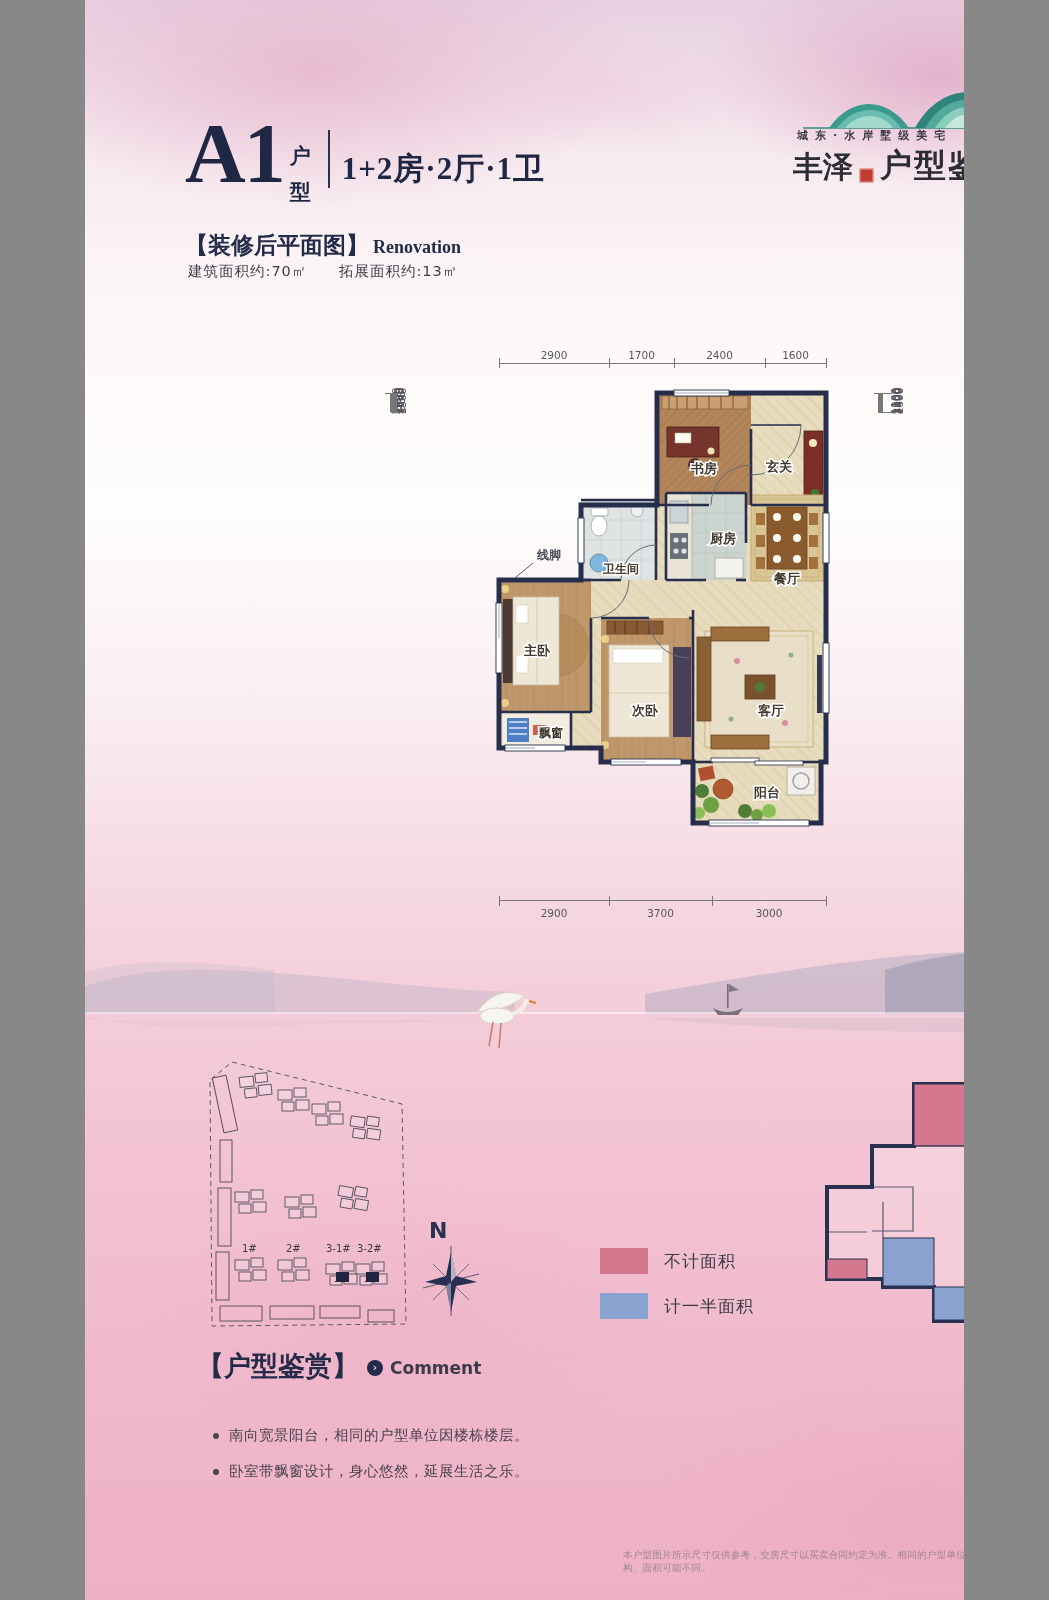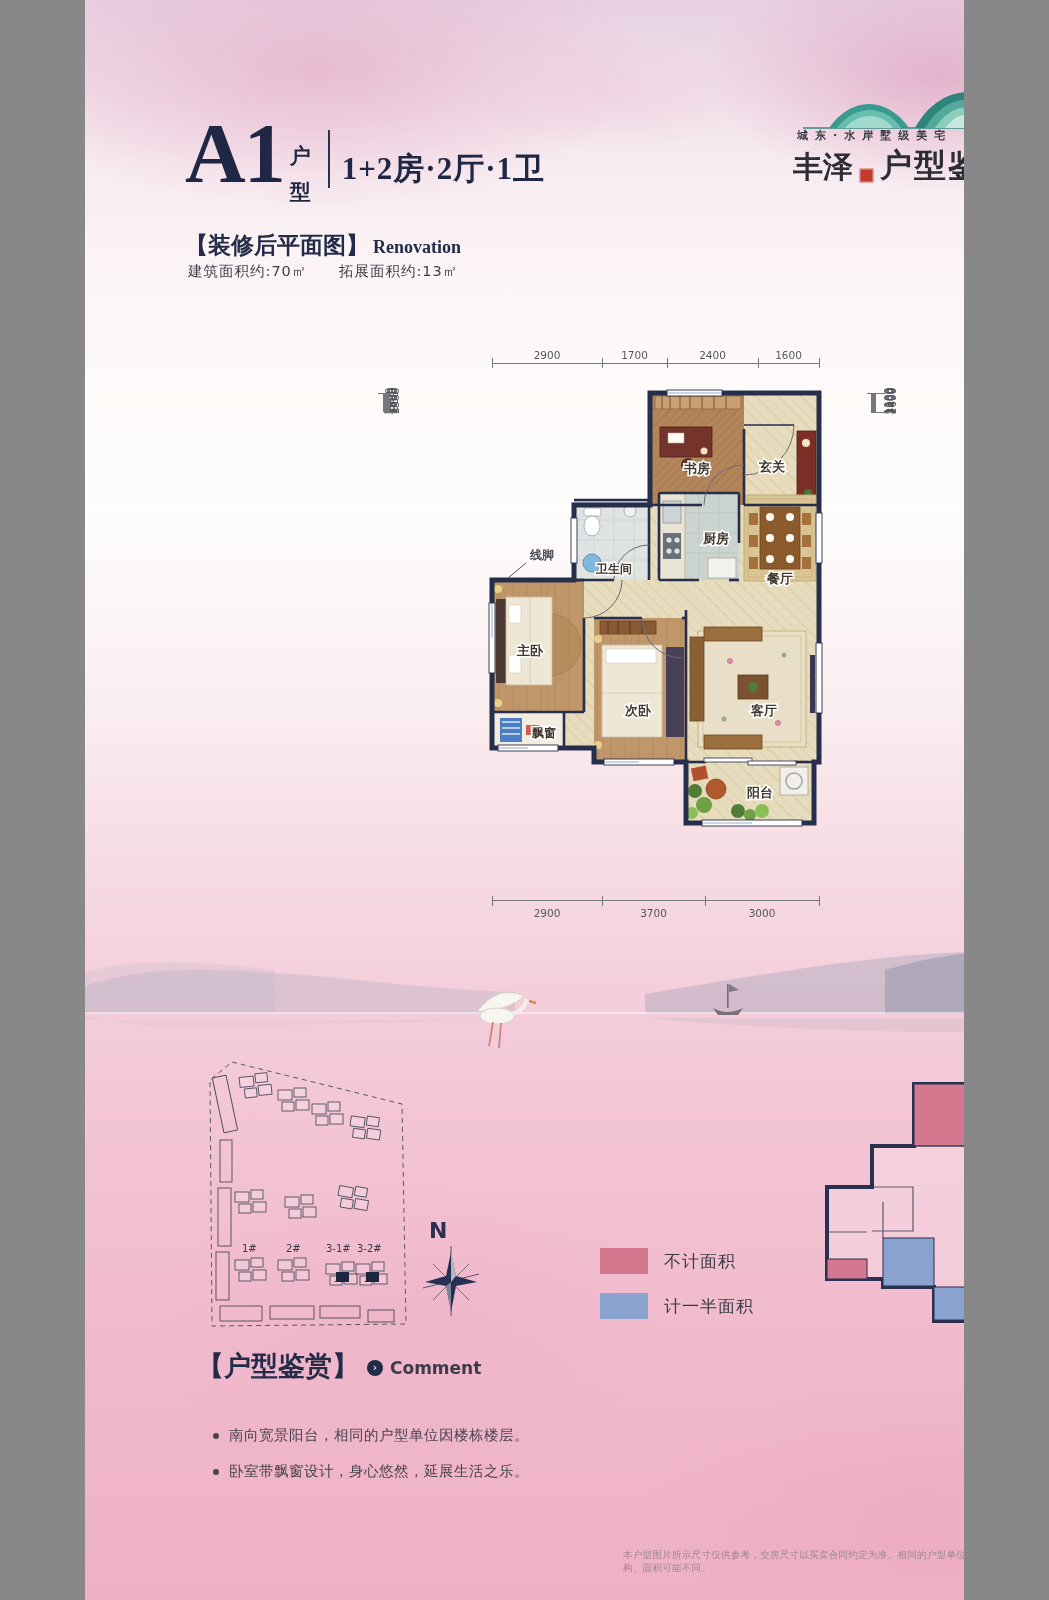--- a/index.html
+++ b/index.html
@@ -33,21 +33,21 @@
   .brand-secondary{font-family:"Liberation Serif","DejaVu Serif",serif;font-size:32px;font-weight:700;color:#2c2c36;letter-spacing:2px;}
 
   
   .plan-head{position:absolute;left:100px;top:230px;color:#232b49;}
   .plan-head .cn{font-family:"Liberation Serif","DejaVu Serif",serif;font-size:23px;font-weight:700;}
   .plan-head .en{font-family:"Liberation Serif","DejaVu Serif",serif;font-size:18px;font-weight:700;margin-left:4px;}
   .plan-areas{position:absolute;left:103px;top:262px;font-size:14.5px;color:#3f3f4c;letter-spacing:1px;}
   .plan-areas span+span{margin-left:26px;}
 
   
-  .floorplan{position:absolute;left:294px;top:330px;width:540px;height:625px;}
+  .floorplan{position:absolute;left:301px;top:330px;width:540px;height:625px;}
   .dim{position:absolute;color:#555;}
   .dim i{font-style:normal;font-size:10.5px;color:#55555f;}
   .dim-h{display:flex;}
   .dim-h .seg{position:relative;height:20px;box-sizing:border-box;border-bottom:1px solid #777;}
   .dim-h .seg::before{content:'';position:absolute;bottom:-5px;left:-0.5px;width:1px;height:10px;background:#777;}
   .dim-h .seg:last-child::after{content:'';position:absolute;bottom:-5px;right:-0.5px;width:1px;height:10px;background:#777;}
   .dim-h .seg i{position:absolute;width:100%;text-align:center;bottom:2px;left:0;}
   .dim-bottom .seg{border-bottom:none;border-top:1px solid #777;height:24px;}
   .dim-bottom .seg::before{bottom:auto;top:-5px;}
   .dim-bottom .seg:last-child::after{bottom:auto;top:-5px;}

